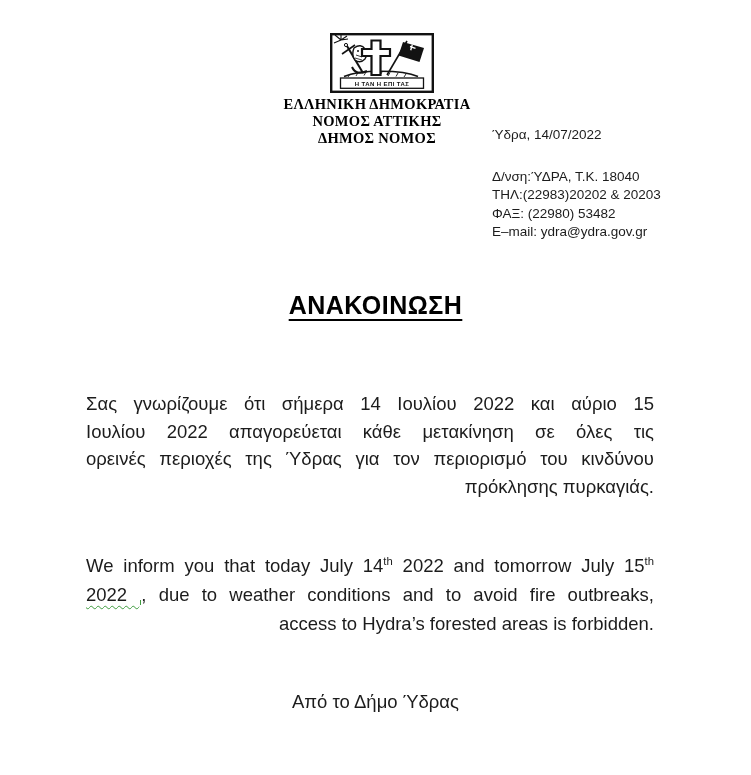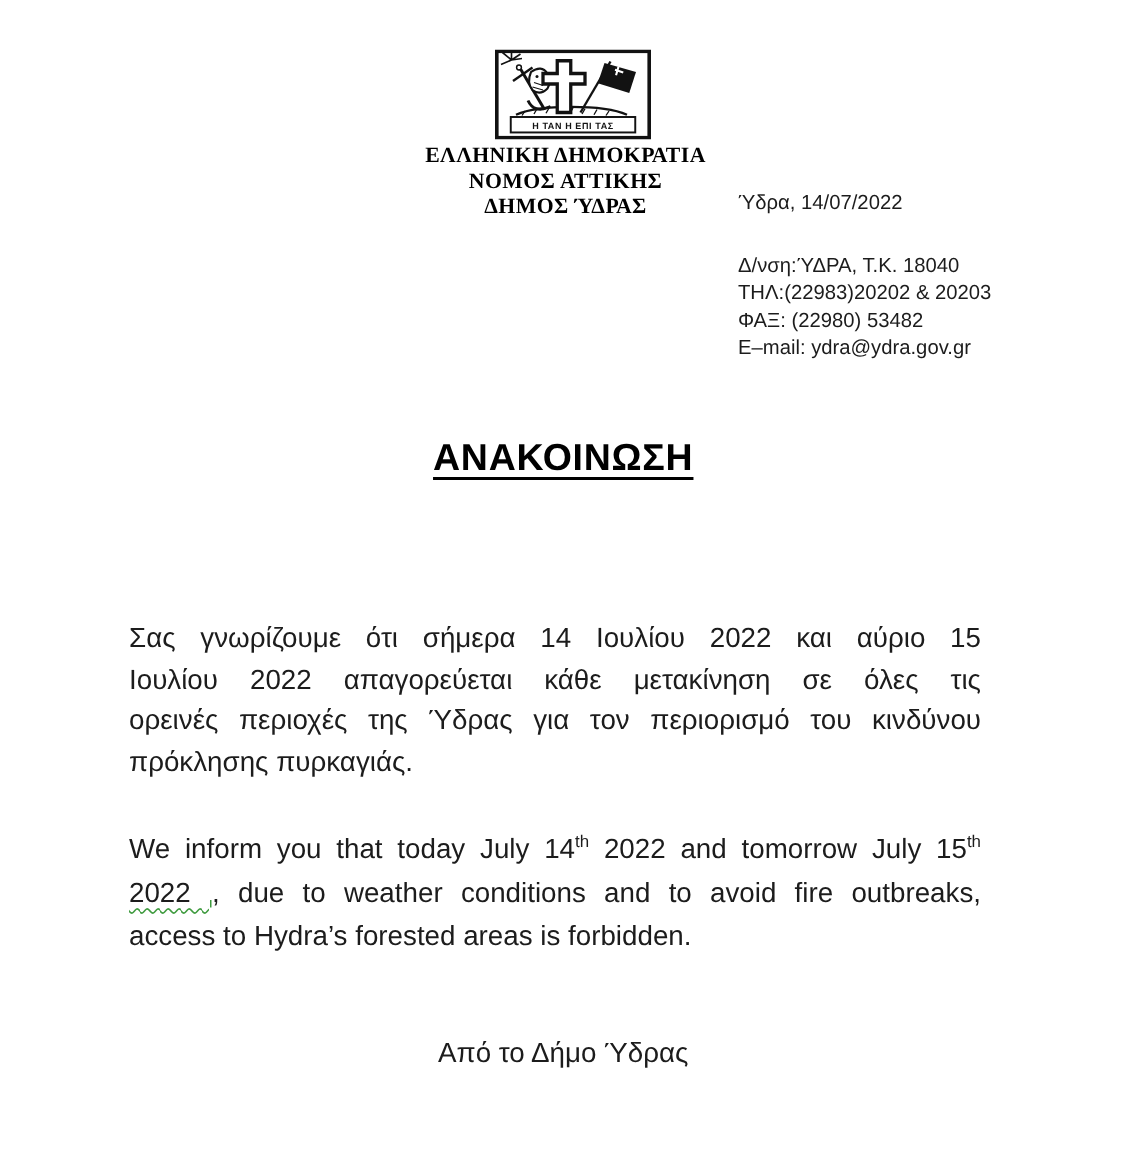--- a/index.html
+++ b/index.html
@@ -26,23 +26,23 @@
   .info-date{margin-bottom:24px;}
   
   .title-wrap{position:absolute;left:0;top:291px;width:751px;text-align:center;}
   .doc-title{
     display:inline-block;font-weight:bold;font-size:25px;color:#000000;
     text-decoration-line:underline;text-decoration-thickness:2.2px;text-underline-offset:5px;
     letter-spacing:0.5px;
   }
   
   .para{position:absolute;left:86px;width:568px;font-size:18.5px;color:#1c1c1c;}
-  .para-el{top:390px;line-height:27.6px;margin-top:21px;}
+  .para-el{top:390px;line-height:27.6px;}
   .para-en{top:551px;line-height:29px;}
-  .line{display:block;}
+  .line{display:block;text-align:right;}
   .justified{text-align:justify;text-align-last:justify;}
   sup.ordinal{font-size:61%;line-height:0;vertical-align:super;}
   .grammar{
     text-decoration-line:underline;
     text-decoration-style:wavy;
     text-decoration-color:#3f9b3f;
     text-decoration-thickness:1px;
     text-underline-offset:3.5px;
     margin-top:24px;
   }
@@ -92,21 +92,21 @@
       <path d="M80,13.5 l5.5,1.8 M82.3,11.6 l-1.6,5.6" stroke="#ffffff" stroke-width="1.4" fill="none"></path>
     </g>
 
     <rect x="10.5" y="45" width="83" height="10.3" fill="#ffffff" stroke="#121212" stroke-width="1.3"></rect>
     <text x="52" y="52.8" text-anchor="middle" font-size="6" font-weight="bold" letter-spacing="0.4" fill="#121212" font-family="Liberation Sans, sans-serif">Η ΤΑΝ Η ΕΠΙ ΤΑΣ</text>
   </svg>
 
   <div class="header-block">
     <div>ΕΛΛΗΝΙΚΗ ΔΗΜΟΚΡΑΤΙΑ</div>
     <div>ΝΟΜΟΣ ΑΤΤΙΚΗΣ</div>
-    <div>ΔΗΜΟΣ ΎΔΡΑΣ</div>
+    <div>ΔΗΜΟΣ ΝΟΜΟΣ</div>
   </div>
 
   <div class="info-block">
     <div class="info-date">Ύδρα, 14/07/2022</div>
     <div>Δ/νση:ΎΔΡΑ, Τ.Κ. 18040</div>
     <div>ΤΗΛ:(22983)20202 &amp; 20203</div>
     <div>ΦΑΞ: (22980) 53482</div>
     <div>E–mail: ydra@ydra.gov.gr</div>
   </div>
 

